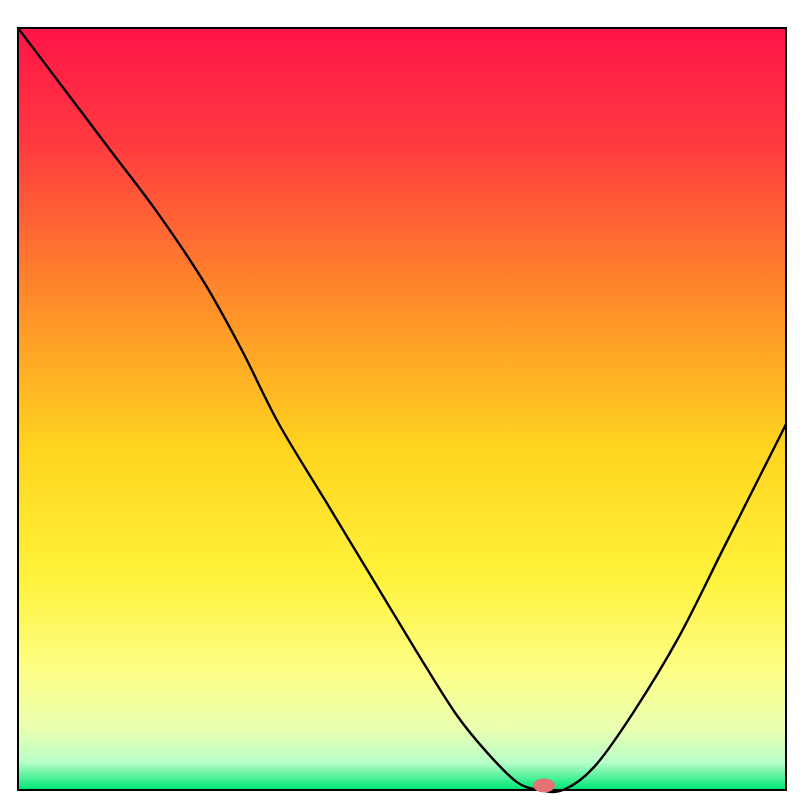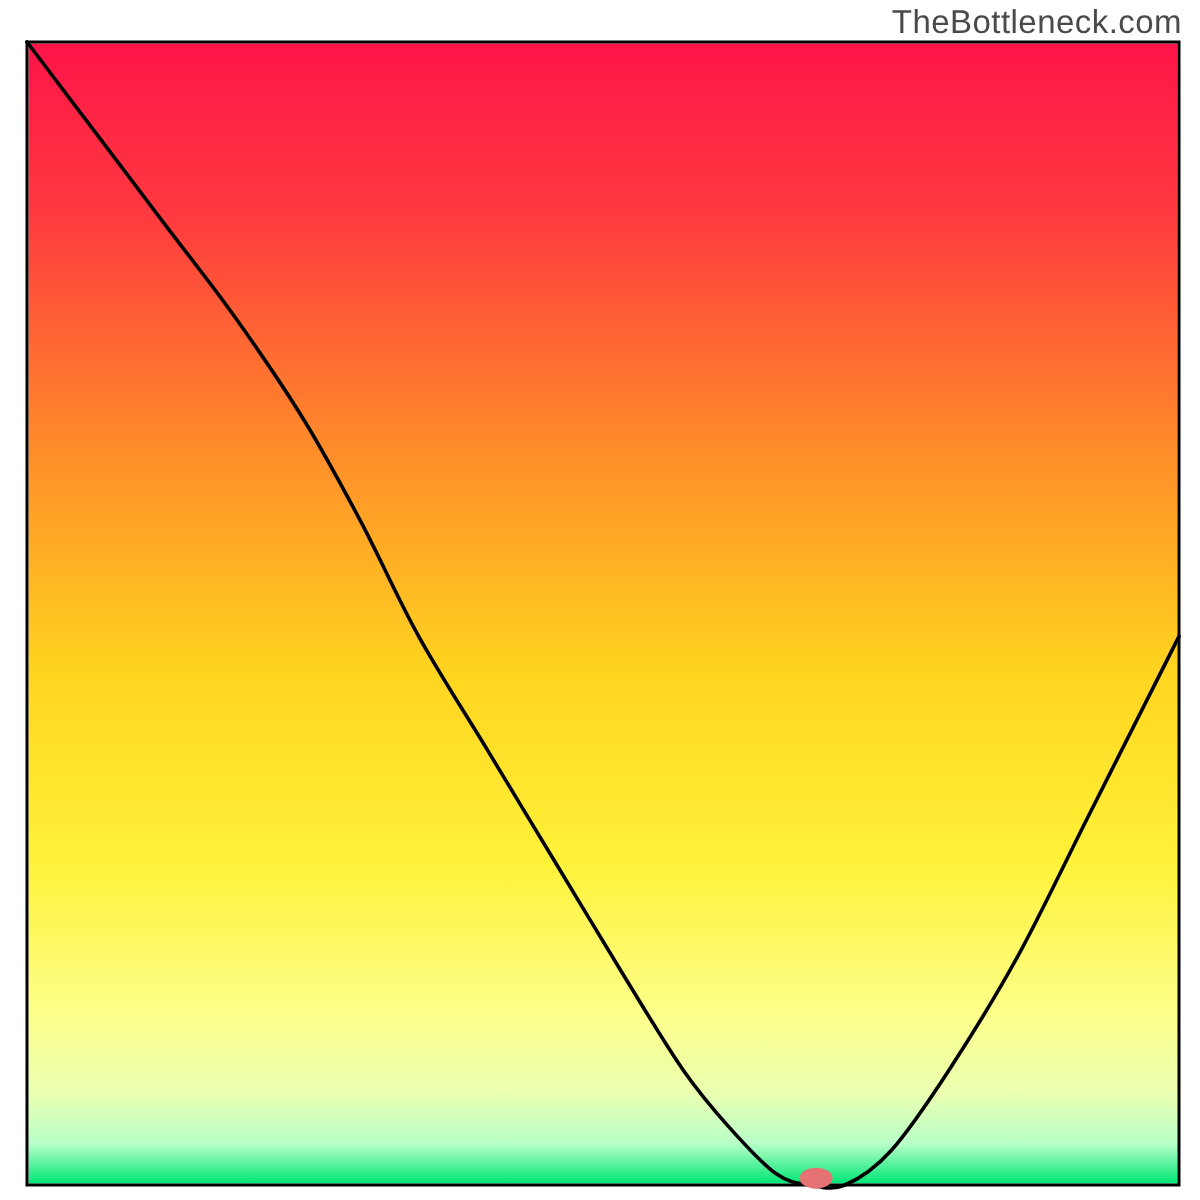--- a/index.html
+++ b/index.html
@@ -29,21 +29,20 @@
     position: absolute;
     top: 0;
     left: 0;
   }
 </style>
 </head>
 <body>
 
 <div class="chart-container">
 
-  <div class="watermark">TheBottleneck.com</div>
 
   <svg class="plot" width="800" height="800" viewBox="0 0 800 800">
     <defs>
       <linearGradient id="bg-grad" x1="0" y1="0" x2="0" y2="1">
           <stop offset="0%" stop-color="#ff1549"></stop>
           <stop offset="15%" stop-color="#ff3a3f"></stop>
           <stop offset="35%" stop-color="#ff8a2a"></stop>
           <stop offset="55.00000000000001%" stop-color="#ffd41f"></stop>
           <stop offset="72%" stop-color="#fff23a"></stop>
           <stop offset="85%" stop-color="#fdff8a"></stop>

